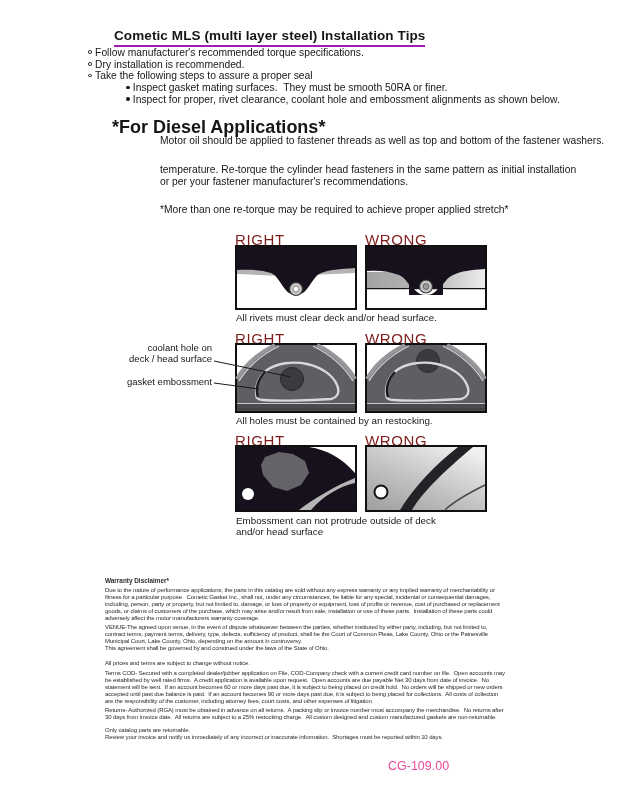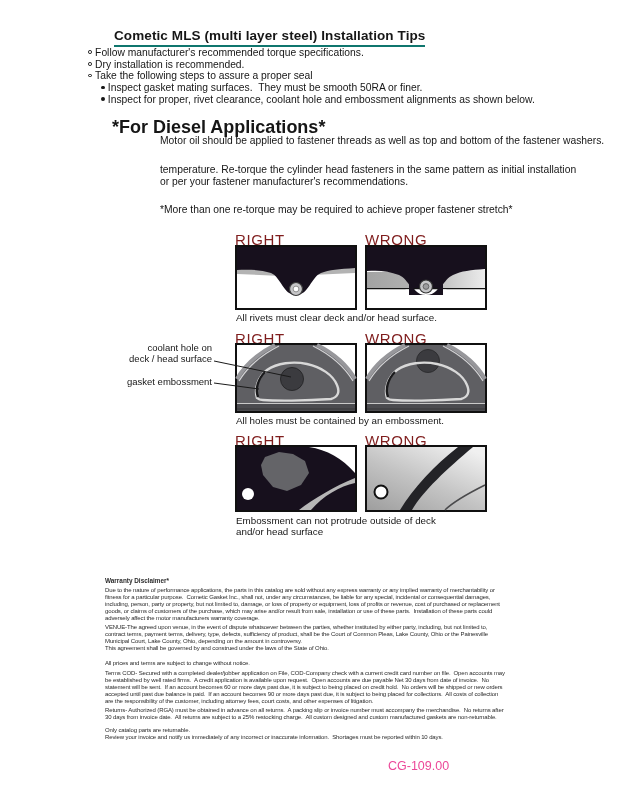--- a/index.html
+++ b/index.html
@@ -1,25 +1,25 @@
 <!DOCTYPE html>
 <html><head>
 <meta charset="utf-8">
 <style>
   * { margin:0; padding:0; box-sizing:border-box; }
   html,body { width:618px; height:800px; background:#ffffff; overflow:hidden; }
   body { position:relative; font-family:"Liberation Sans", sans-serif; color:#161616; }
   .abs { position:absolute; }
 
   .page-title { font-size:13.5px; font-weight:bold; letter-spacing:.1px;
-    border-bottom:2px solid #0f766e; padding-bottom:2px; white-space:pre; }
+    border-bottom:2px solid #a21caf; padding-bottom:2px; white-space:pre; }
 
   .tips { list-style:none; font-size:10.3px; }
   .tips li { display:flex; align-items:flex-start; line-height:11.7px; white-space:pre; }
-  .tips li.sub { margin-left:13px; }
+  .tips li.sub { margin-left:38px; }
   .b-circle { width:3.6px; height:3.6px; border:1px solid #161616; border-radius:50%;
     margin:3.4px 3.5px 0 0; flex:none; }
   .b-dot { width:3.8px; height:3.8px; background:#161616; border-radius:50%;
     margin:3.4px 3px 0 0; flex:none; }
 
   .sec-heading { font-size:18px; font-weight:bold; white-space:pre; }
   .para { font-size:10.3px; }
   .para div { line-height:11.5px; white-space:pre;padding-left:48px; }
 
   .dg-label { width:122px; text-align:left; font-size:15px; letter-spacing:.6px;
@@ -56,21 +56,21 @@
 
 <div class="sec-heading abs" style="left:112px; top:117px;">*For Diesel Applications*</div>
 <div class="para abs" style="left:112px; top:135px;">
     <div>Motor oil should be applied to fastener threads as well as top and bottom of the fastener washers.</div>
   </div>
 <div class="para abs" style="left:112px; top:164px;">
     <div>temperature. Re-torque the cylinder head fasteners in the same pattern as initial installation</div>
     <div>or per your fastener manufacturer's recommendations.</div>
   </div>
 <div class="para abs" style="left:112px; top:204px;">
-    <div style="line-height:11.5px; white-space:pre;">*More than one re-torque may be required to achieve proper fastener stretch*</div>
+    <div style="line-height:11.5px; white-space:pre;">*More than one re-torque may be required to achieve proper applied stretch*</div>
   </div>
 
 <div class="dg-label abs" style="left:235px; top:231px;">RIGHT</div>
 <div class="dg-label abs" style="left:365px; top:231px;">WRONG</div>
 
 <svg class="dg-box abs" style="left:235px; top:245px;" width="122" height="65" viewBox="0 0 122 65">
   <rect x="1" y="1" width="120" height="63" fill="#ffffff" stroke="#101010" stroke-width="2"></rect>
   <polygon points="2,22 38,25 46,31 2,29" fill="#b3b3b3"></polygon>
   <polygon points="120,21 84,25 76,30 120,28" fill="#b3b3b3"></polygon>
   <path d="M2,2 H120 V23 C104,24 94,25 86,28 C76,32 74,50 61,50 C48,50 46,32 36,28 C26,25 14,24 2,25 Z" fill="#17101d"></path>
@@ -143,21 +143,21 @@
   <path d="M22,55 C19,46 23,34 32,27 C42,20 58,18 72,21 C86,24 98,32 102,42 C105,49 103,54 96,56 C70,58 40,58 28,57 C24,57 23,56 22,55 Z" fill="none" stroke="#d8d8d8" stroke-width="2.4" stroke-linejoin="round"></path>
   <path d="M23,54 C20,46 23,36 30,29" stroke="#1a1a1c" stroke-width="2.4" fill="none"></path>
 </svg>
 
 <svg class="abs" style="left:110px; top:340px; pointer-events:none;" width="200" height="60" viewBox="0 0 200 60">
   <line x1="104" y1="21" x2="181" y2="37" stroke="#1a1a1a" stroke-width="1"></line>
   <line x1="104" y1="43" x2="149" y2="49" stroke="#1a1a1a" stroke-width="1"></line>
 </svg>
 
 <div class="dg-caption abs" style="left:236px; top:415px;">
-    <div>All holes must be contained by an embossment.</div>
+    <div>All holes must be contained by an restocking.</div>
   </div>
 
 <div class="dg-label abs" style="left:235px; top:432px;">RIGHT</div>
 <div class="dg-label abs" style="left:365px; top:432px;">WRONG</div>
 
 <svg class="dg-box abs" style="left:235px; top:445px;" width="122" height="67" viewBox="0 0 122 67">
   <rect x="1" y="1" width="120" height="65" fill="#17101d" stroke="#101010" stroke-width="2"></rect>
   <path d="M74,2 L120,2 L120,28 C107,13 92,5 74,2 Z" fill="#ffffff"></path>
   <path d="M120,33 C100,41 78,54 64,65 L76,65 C88,51 105,41 120,38 Z" fill="#b6b6b6"></path>
   <path d="M30,12 L44,7 L58,9 L70,16 L74,28 L66,40 L52,46 L38,42 L28,30 L26,20 Z" fill="#646468"></path>

